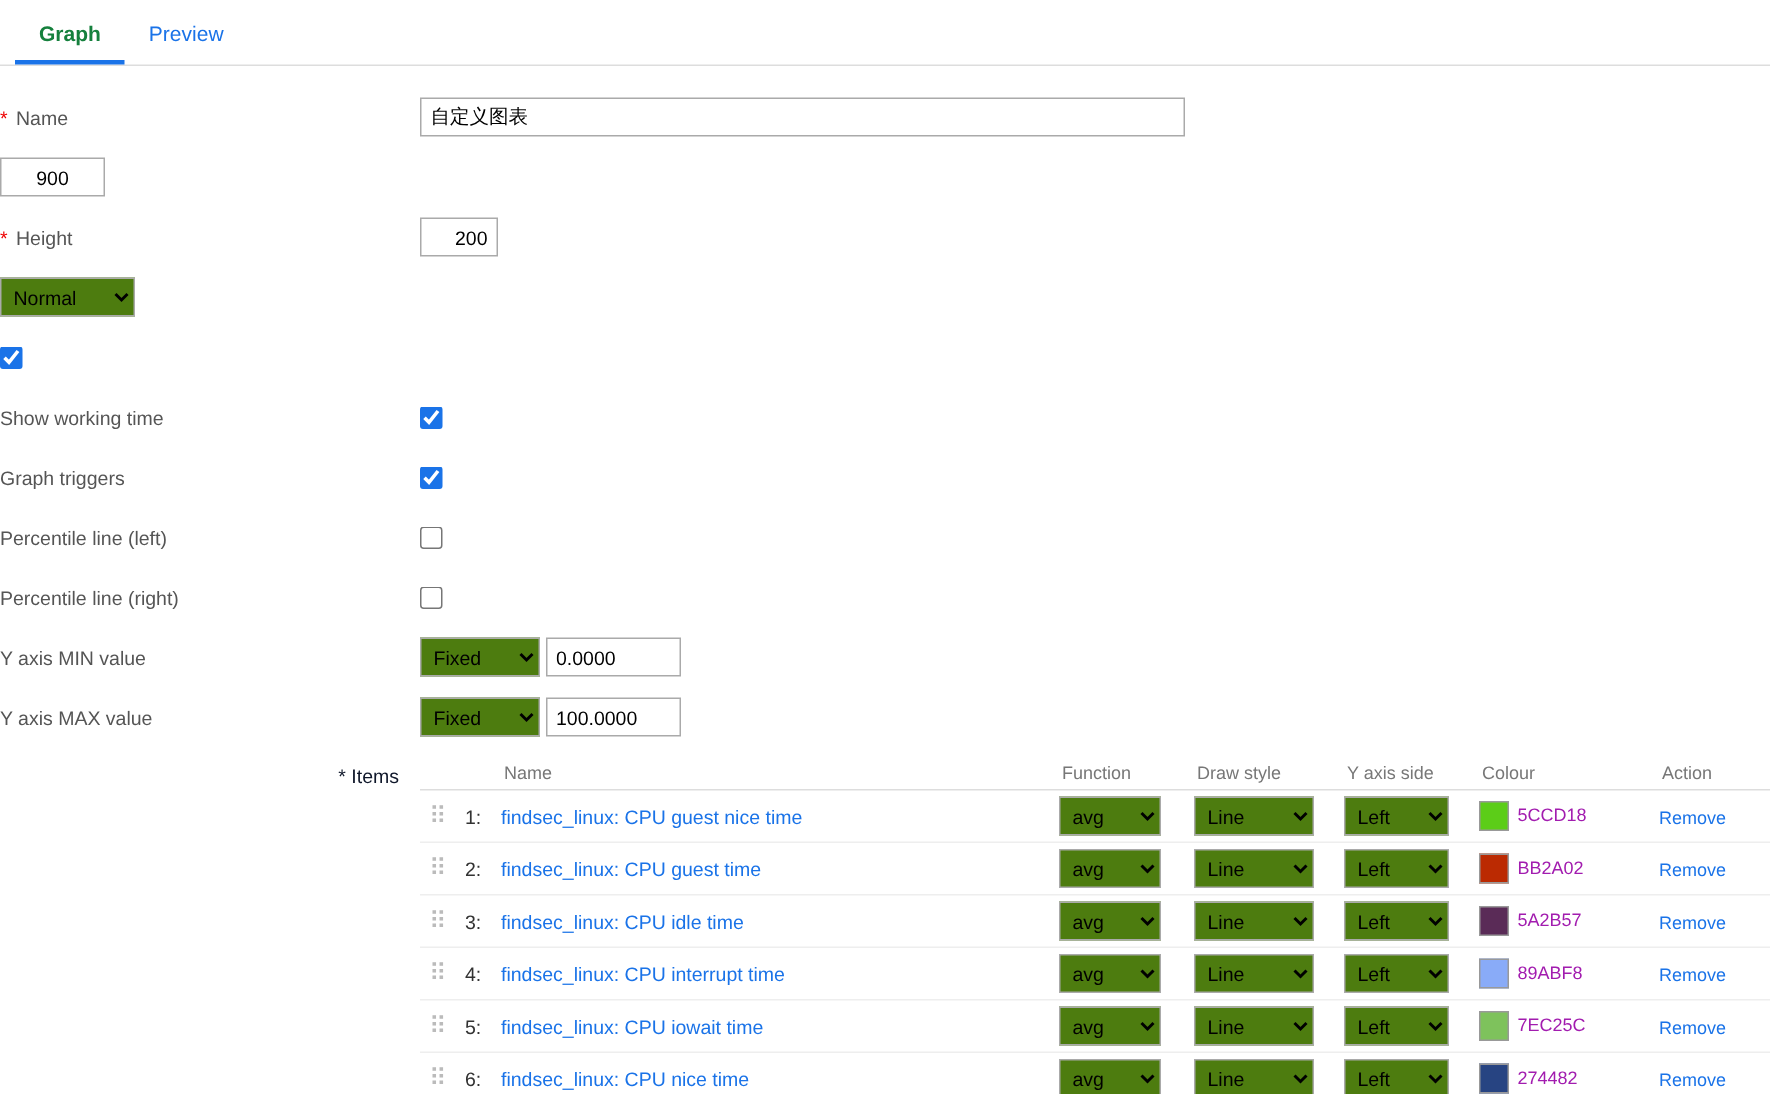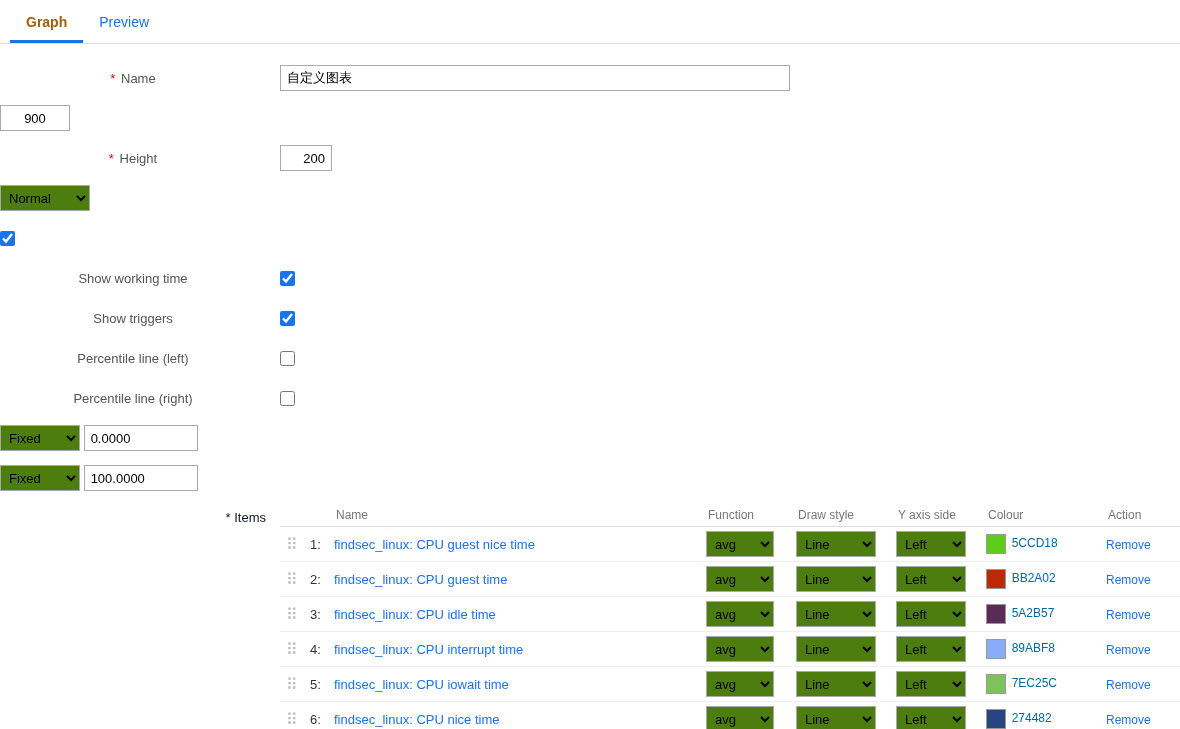--- a/index.html
+++ b/index.html
@@ -14,21 +14,21 @@
       height: 44px;
     }
     .tab {
       padding: 10px 16px;
       cursor: pointer;
       font-size: 14px;
       border-bottom: 3px solid transparent;
       color: #333;
     }
     .tab.active {
-      color: #a16207;
+      color: #15803d;
       border-bottom: 3px solid #1a73e8;
       font-weight: bold;
     }
     .tab.preview {
       color: #1a73e8;
     }
 
     .form-container {
       background: #fff;
       padding: 20px 0;
@@ -36,21 +36,21 @@
 
     .form-row {
       display: flex;
       align-items: center;
       margin-bottom: 12px;
       min-height: 28px;
     }
 
     .form-label {
       width: 280px;
-      text-align: center;
+      text-align: left;
       padding-right: 14px;
       color: #555;
       flex-shrink: 0;
     }
 
     .form-label .required {
       color: #e00;
       margin-right: 2px;
     }
 
@@ -68,21 +68,21 @@
     select {
       border: 1px solid #aaa;
       padding: 2px 4px;
       font-size: 13px;
       height: 26px;
       background: #4d7c0f;
     }
 
     .graph-type-select { width: 90px; }
     .yaxis-select { width: 80px; }
-    .yaxis-value { width: 114px; border: 1px solid #aaa; padding: 3px 6px; font-size: 13px; height: 26px; }
+    .yaxis-value { width: 90px; border: 1px solid #aaa; padding: 3px 6px; font-size: 13px; height: 26px; }
 
     input[type="checkbox"] {
       width: 15px;
       height: 15px;
       accent-color: #1a73e8;
     }
 
     
     .items-section {
       display: flex;
@@ -145,21 +145,21 @@
       display: inline-block;
       width: 20px;
       height: 20px;
       vertical-align: middle;
       margin-right: 2px;
       border: 1px solid #999;
     }
 
     .colour-text {
       font-size: 12px;
-      color: #0369a1;
+      color: #a21caf;
     }
 
     .remove-link {
       color: #1a73e8;
       text-decoration: none;
       font-size: 12px;
     }
 
     .col-drag { width: 24px; }
     .col-num { width: 24px; }
@@ -215,49 +215,55 @@
 
   <div class="form-row">
     <div class="form-label">
       <span>Show working time</span>
     </div>
     <input type="checkbox" checked="" style="">
   </div>
 
   <div class="form-row">
     <div class="form-label">
-      <span>Show triggers</span>
+      <span>Graph triggers</span>
     </div>
     <input type="checkbox" checked="" style="">
   </div>
 
   <div class="form-row">
     <div class="form-label">
       <span>Percentile line (left)</span>
     </div>
     <input type="checkbox" style="">
   </div>
 
   <div class="form-row">
     <div class="form-label">
       <span>Percentile line (right)</span>
     </div>
     <input type="checkbox" style="">
   </div>
 
   <div class="form-row">
+    <div class="form-label">
+      <span>Y axis MIN value</span>
+    </div>
     <select class="yaxis-select">
       <option>Fixed</option>
       <option>Calculated</option>
     </select>
     &nbsp;
     <input type="text" class="yaxis-value" value="0.0000" style="">
   </div>
 
   <div class="form-row">
+    <div class="form-label">
+      <span>Y axis MAX value</span>
+    </div>
     <select class="yaxis-select">
       <option>Fixed</option>
       <option>Calculated</option>
     </select>
     &nbsp;
     <input type="text" class="yaxis-value" value="100.0000" style="">
   </div>
 
   <div class="items-section">
     <div class="items-label">

